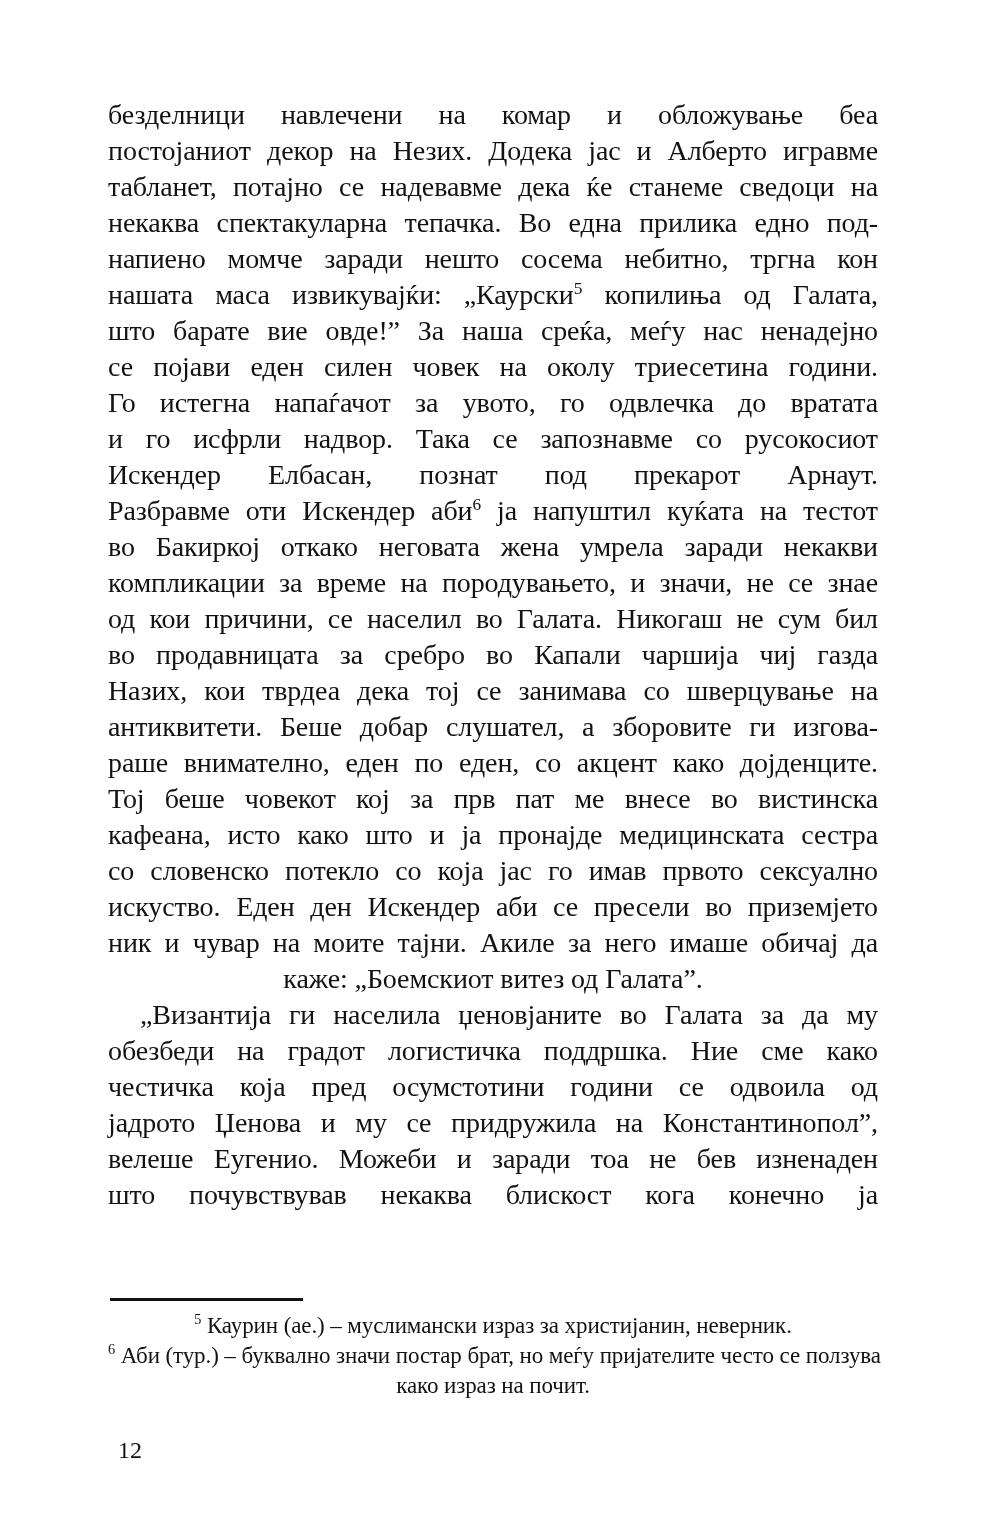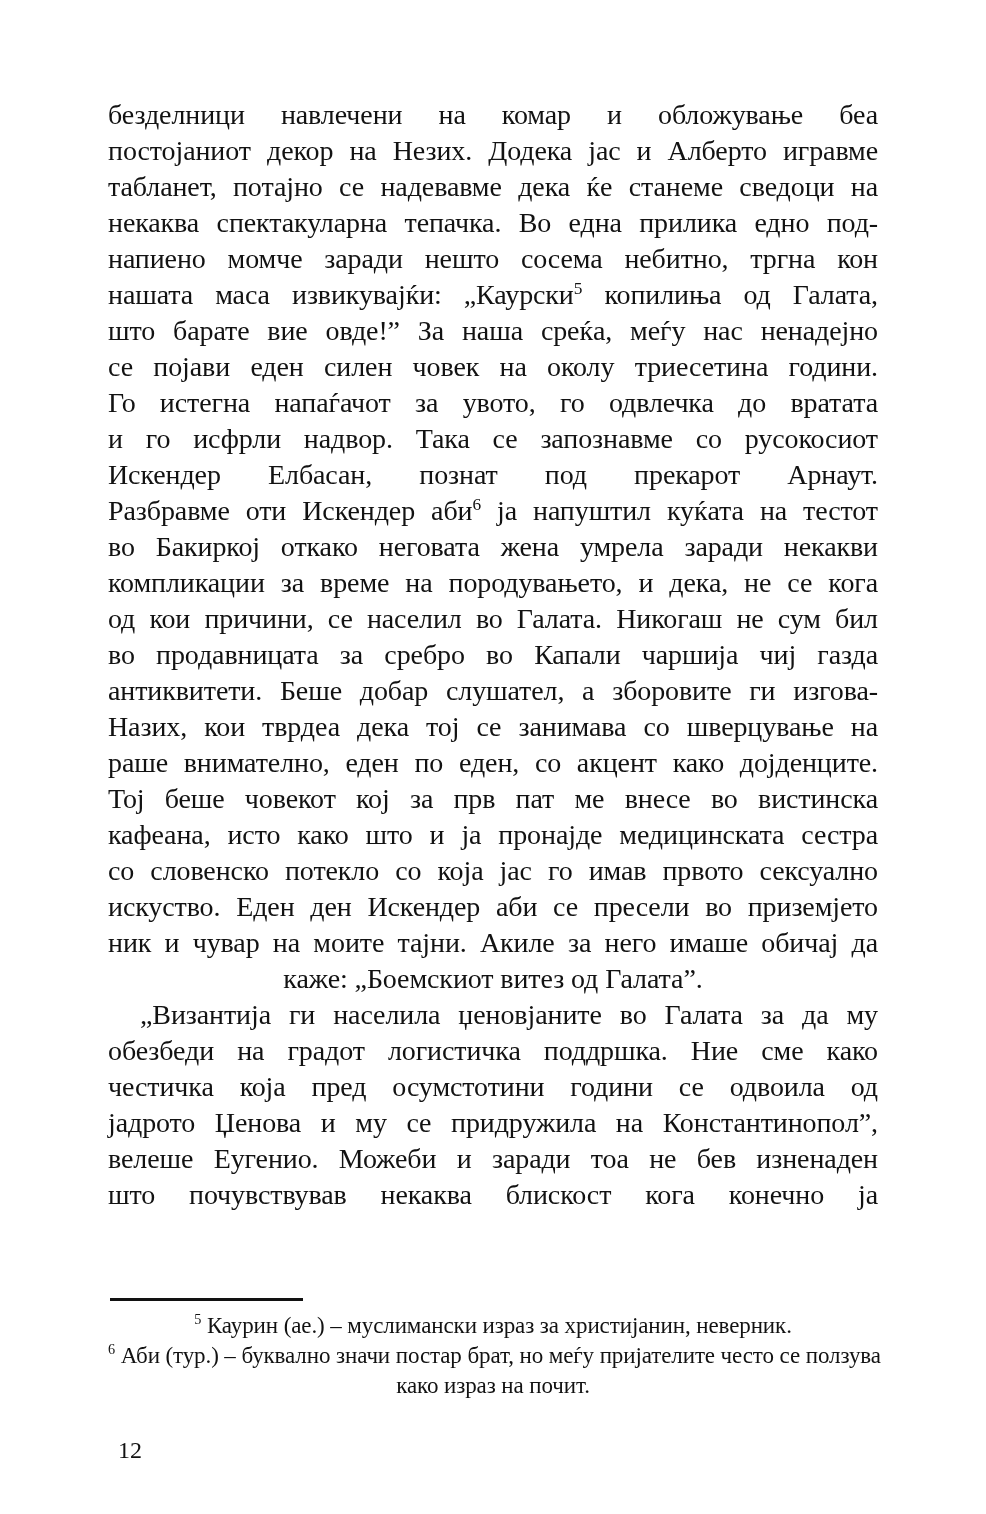--- a/index.html
+++ b/index.html
@@ -71,25 +71,25 @@
       <div class="line j">некаква спектакуларна тепачка. Во една прилика едно под-</div>
       <div class="line j">напиено момче заради нешто сосема небитно, тргна кон</div>
       <div class="line j">нашата маса извикувајќи: „Каурски<sup class="fnref">5</sup> копилиња од Галата,</div>
       <div class="line j">што барате вие овде!” За наша среќа, меѓу нас ненадејно</div>
       <div class="line j">се појави еден силен човек на околу триесетина години.</div>
       <div class="line j">Го истегна напаѓачот за увото, го одвлечка до вратата</div>
       <div class="line j">и го исфрли надвор. Така се запознавме со русокосиот</div>
       <div class="line j">Искендер Елбасан, познат под прекарот Арнаут.</div>
       <div class="line j">Разбравме оти Искендер аби<sup class="fnref">6</sup> ја напуштил куќата на тестот</div>
       <div class="line j">во Бакиркој откако неговата жена умрела заради некакви</div>
-      <div class="line j">компликации за време на породувањето, и дека, не се кога</div>
+      <div class="line j">компликации за време на породувањето, и значи, не се знае</div>
       <div class="line j">од кои причини, се населил во Галата. Никогаш не сум бил</div>
       <div class="line j">во продавницата за сребро во Капали чаршија чиј газда</div>
+      <div class="line j">Назих, кои тврдеа дека тој се занимава со шверцување на</div>
       <div class="line j">антиквитети. Беше добар слушател, а зборовите ги изгова-</div>
-      <div class="line j">Назих, кои тврдеа дека тој се занимава со шверцување на</div>
       <div class="line j">раше внимателно, еден по еден, со акцент како дојденците.</div>
       <div class="line j">Тој беше човекот кој за прв пат ме внесе во вистинска</div>
       <div class="line j">кафеана, исто како што и ја пронајде медицинската сестра</div>
       <div class="line j">со словенско потекло со која јас го имав првото сексуално</div>
       <div class="line j">искуство. Еден ден Искендер аби се пресели во приземјето</div>
       <div class="line j">ник и чувар на моите тајни. Акиле за него имаше обичај да</div>
       <div class="line">каже: „Боемскиот витез од Галата”.</div>
       <div class="line j indent">„Византија ги населила џеновјаните во Галата за да му</div>
       <div class="line j">обезбеди на градот логистичка поддршка. Ние сме како</div>
       <div class="line j">честичка која пред осумстотини години се одвоила од</div>

